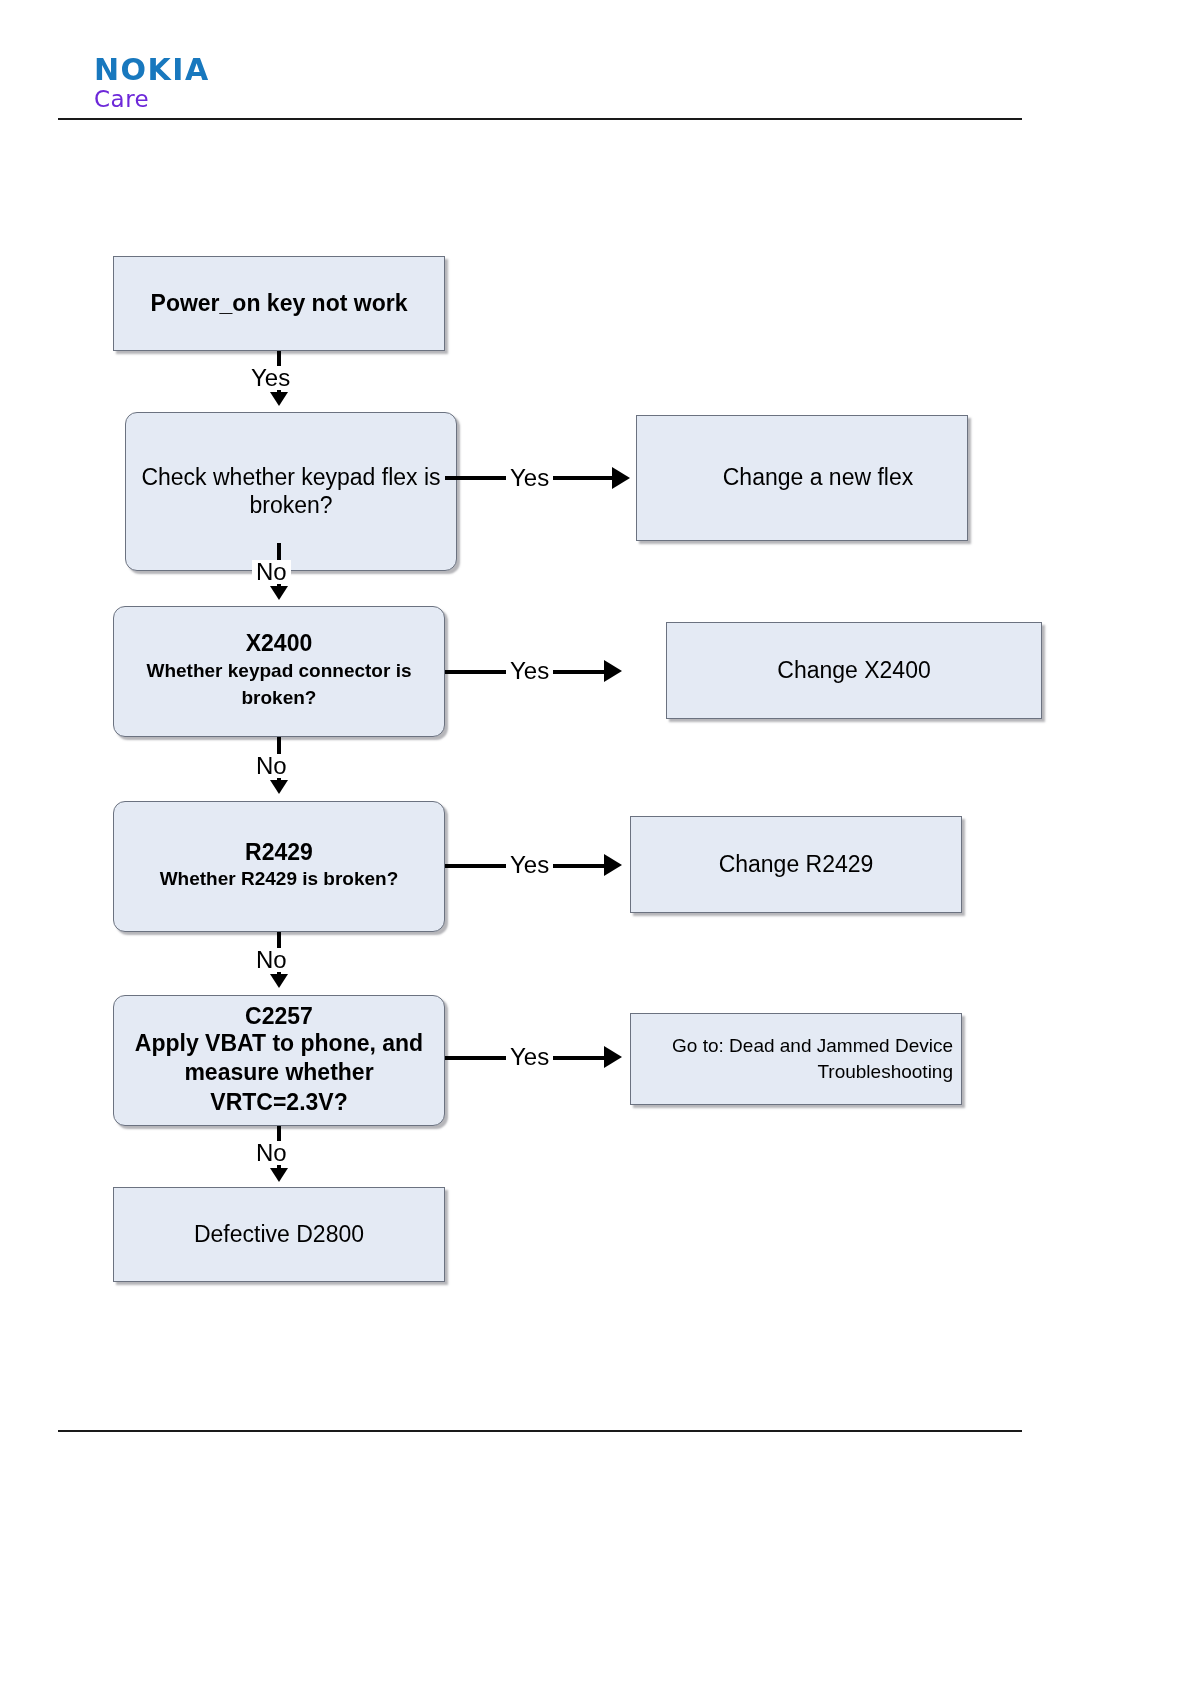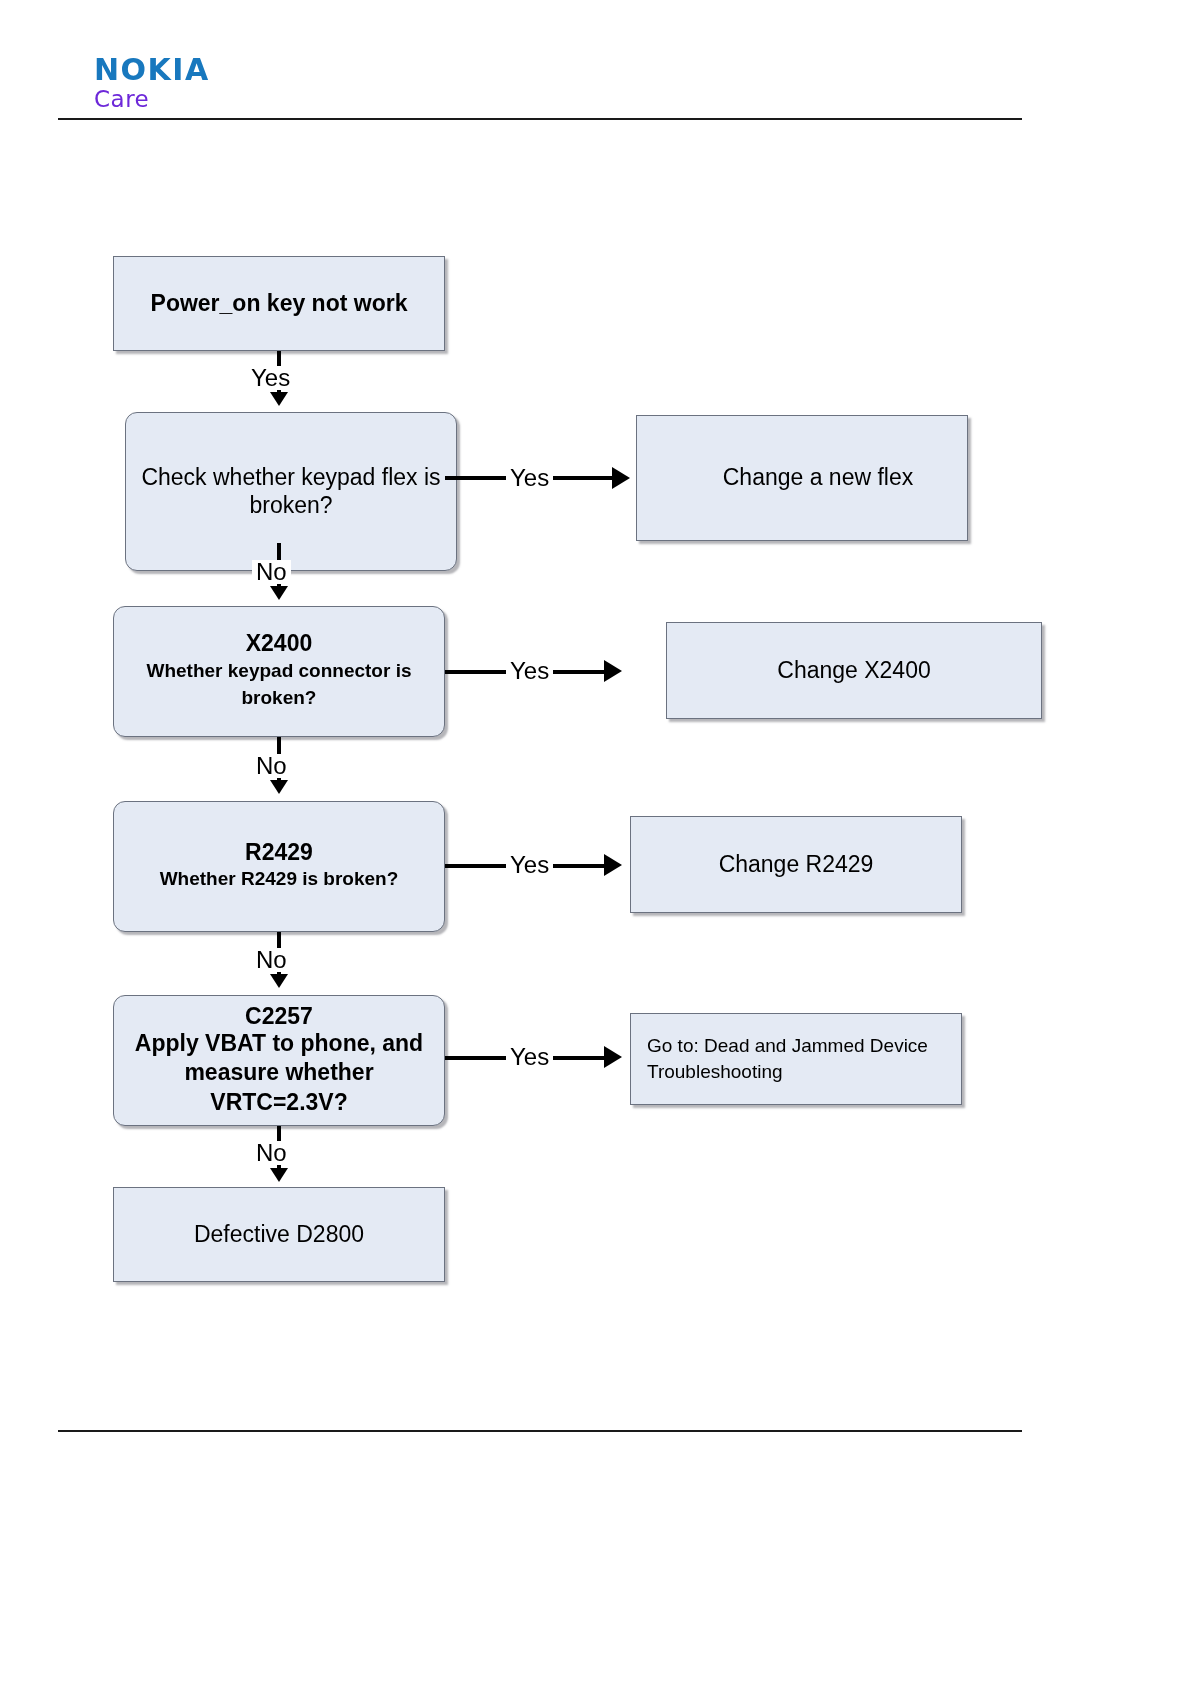--- a/index.html
+++ b/index.html
@@ -97,21 +97,21 @@
     display: block;
   }
   .node .desc {
     font-weight: bold;
     font-size: 19px;
     line-height: 1.45;
     display: block;
   }
   .node.left-text {
     align-items: flex-start;
-    text-align: left;
+    text-align: right;
     font-size: 19px;
     line-height: 1.35;
     padding-left: 16px;
   }
 
   
   .vline {
     position: absolute;
     width: 0;
     border-left: 4px solid #000000;

